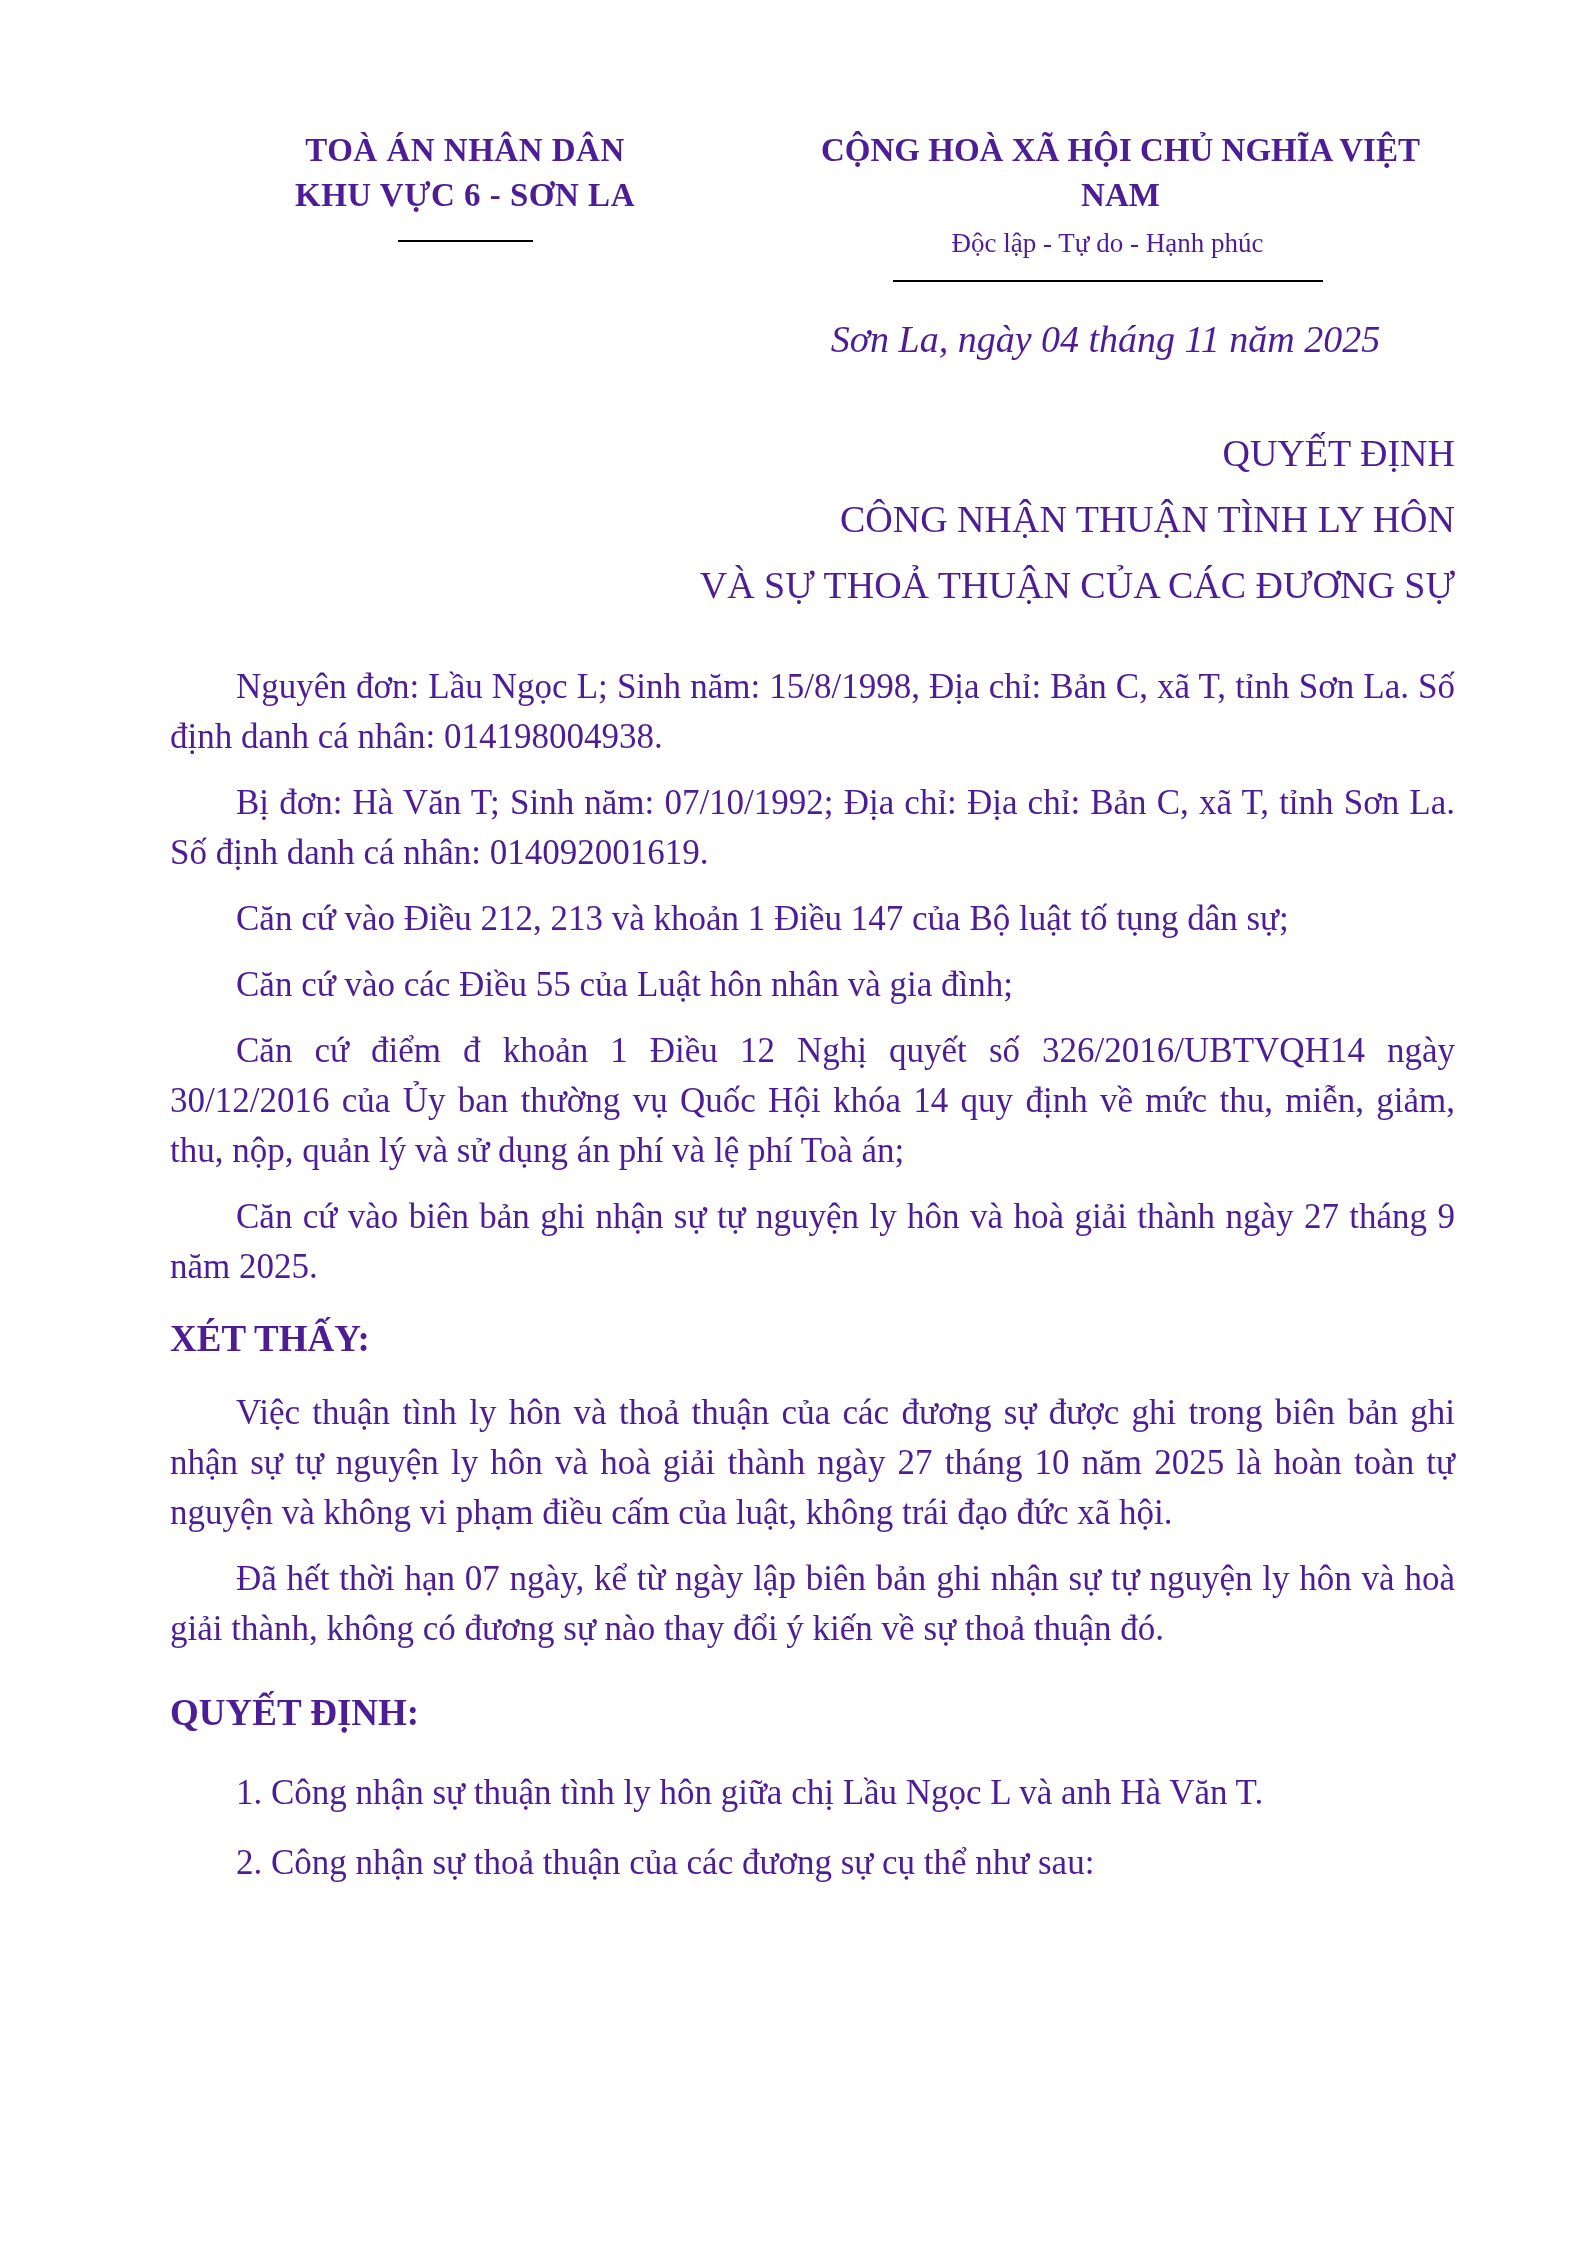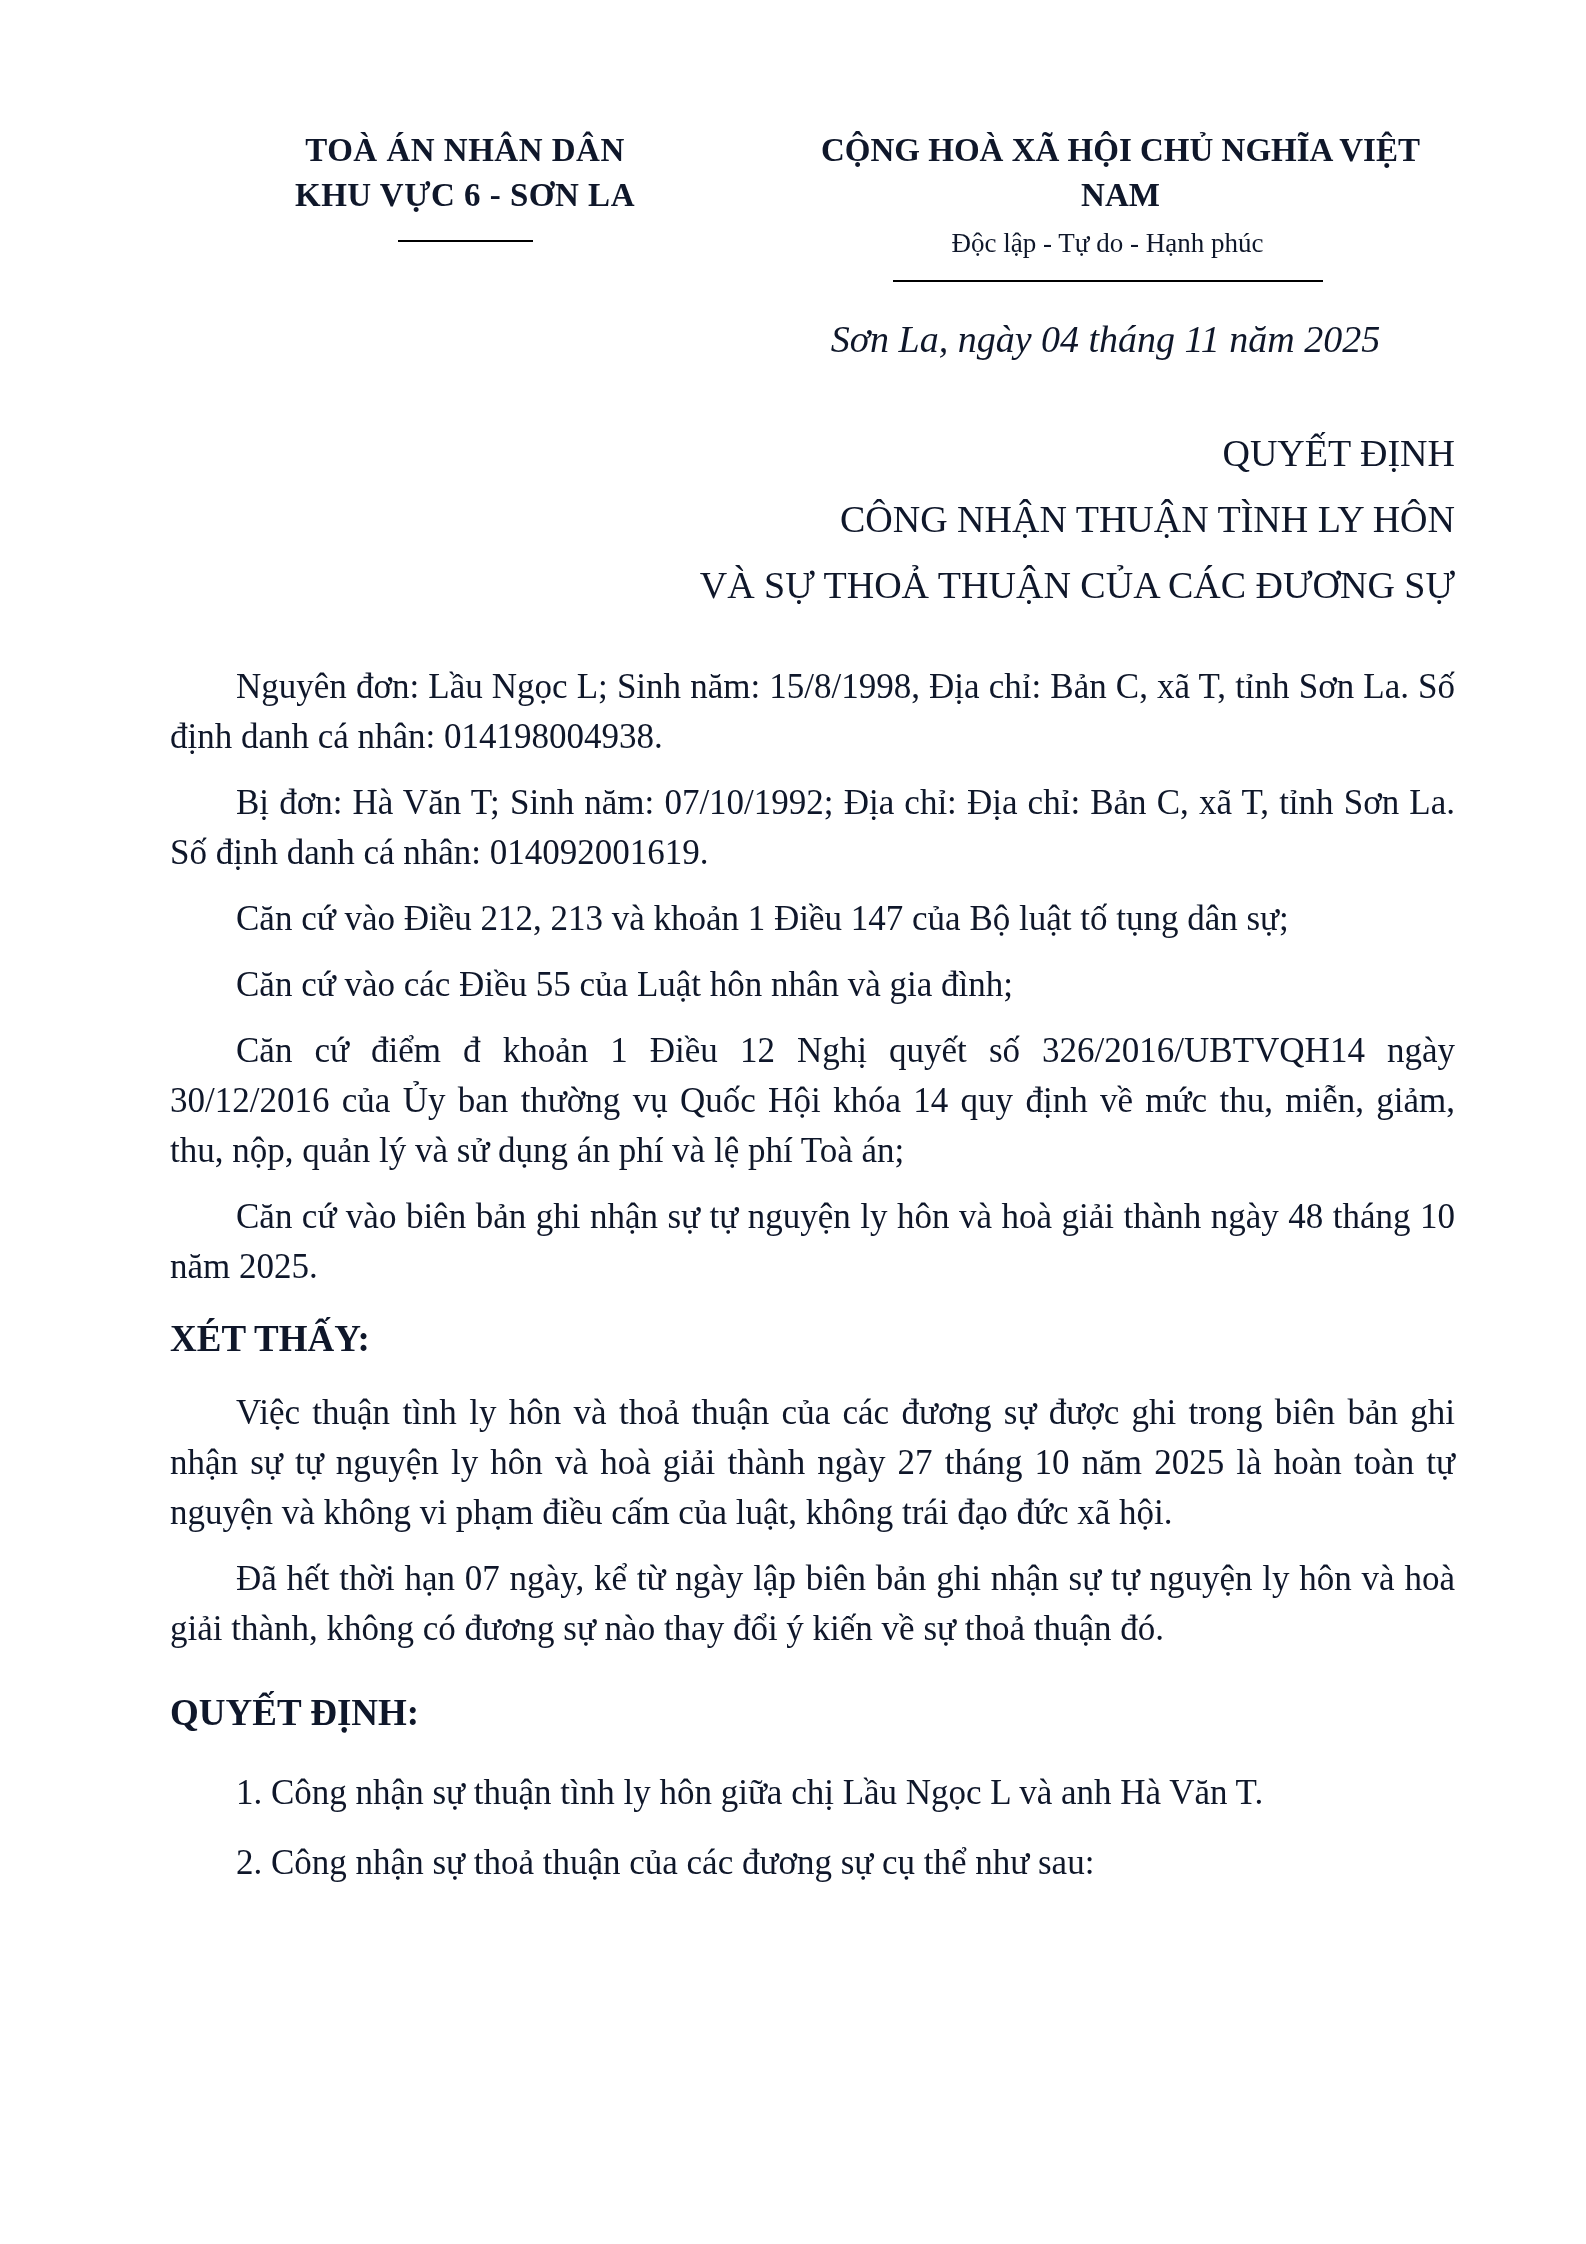--- a/index.html
+++ b/index.html
@@ -6,21 +6,21 @@
     margin: 0;
     padding: 0;
     background: #ffffff;
   }
   .page {
     position: relative;
     width: 1586px;
     height: 2244px;
     box-sizing: border-box;
     background: #ffffff;
-    color: #0f172a;
+    color: #4c1d95;
     font-family: "Liberation Serif", "DejaVu Serif", serif;
     padding: 128px 131px 0 170px;
     overflow: hidden;
   }
   
   .header {
     display: flex;
     flex-direction: row;
     align-items: flex-start;
   }
@@ -132,21 +132,21 @@
     <div>CÔNG NHẬN THUẬN TÌNH LY HÔN</div>
     <div>VÀ SỰ THOẢ THUẬN CỦA CÁC ĐƯƠNG SỰ</div>
   </div>
 
   <div class="body-block">
     <p class="para">Nguyên đơn: Lầu Ngọc L; Sinh năm: 15/8/1998,  Địa chỉ: Bản C, xã T, tỉnh Sơn La. Số định danh cá nhân: 014198004938.</p>
     <p class="para">Bị đơn: Hà Văn T; Sinh năm: 07/10/1992; Địa chỉ: Địa chỉ: Bản C, xã T, tỉnh Sơn La. Số định danh cá nhân: 014092001619.</p>
     <p class="para">Căn cứ vào Điều 212, 213 và khoản 1 Điều 147 của Bộ luật tố tụng dân sự;</p>
     <p class="para">Căn cứ vào các Điều 55 của Luật hôn nhân và gia đình;</p>
     <p class="para">Căn cứ điểm đ khoản 1 Điều 12 Nghị quyết số 326/2016/UBTVQH14 ngày 30/12/2016 của Ủy ban thường vụ Quốc Hội khóa 14 quy định về mức thu, miễn, giảm, thu, nộp, quản lý và sử dụng án phí và lệ phí Toà án;</p>
-    <p class="para">Căn cứ vào biên bản ghi nhận sự tự nguyện ly hôn và hoà giải thành ngày 48 tháng 10 năm 2025.</p>
+    <p class="para">Căn cứ vào biên bản ghi nhận sự tự nguyện ly hôn và hoà giải thành ngày 27 tháng 9 năm 2025.</p>
 
     <div class="section-heading">XÉT THẤY:</div>
 
     <p class="para">Việc thuận tình ly hôn và thoả thuận của các đương sự được ghi trong biên bản ghi nhận sự tự nguyện ly hôn và hoà giải thành ngày 27 tháng 10 năm 2025 là hoàn toàn tự nguyện và không vi phạm điều cấm của luật, không trái đạo đức xã hội.</p>
     <p class="para">Đã hết thời hạn 07 ngày, kể từ ngày lập biên bản ghi nhận sự tự nguyện ly hôn và hoà giải thành, không có đương sự nào thay đổi ý kiến về sự thoả thuận đó.</p>
 
     <div class="section-heading qd">QUYẾT ĐỊNH:</div>
 
     <p class="para item">1. Công nhận sự thuận tình ly hôn giữa chị Lầu Ngọc L và anh Hà Văn T.</p>
     <p class="para item">2. Công nhận sự thoả thuận của các đương sự cụ thể như sau:</p>

